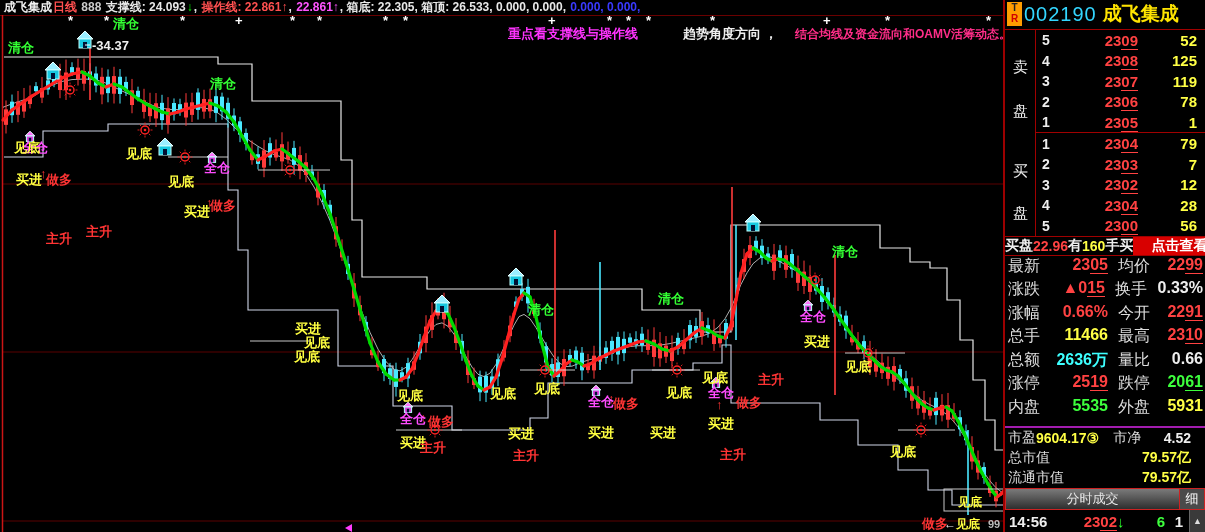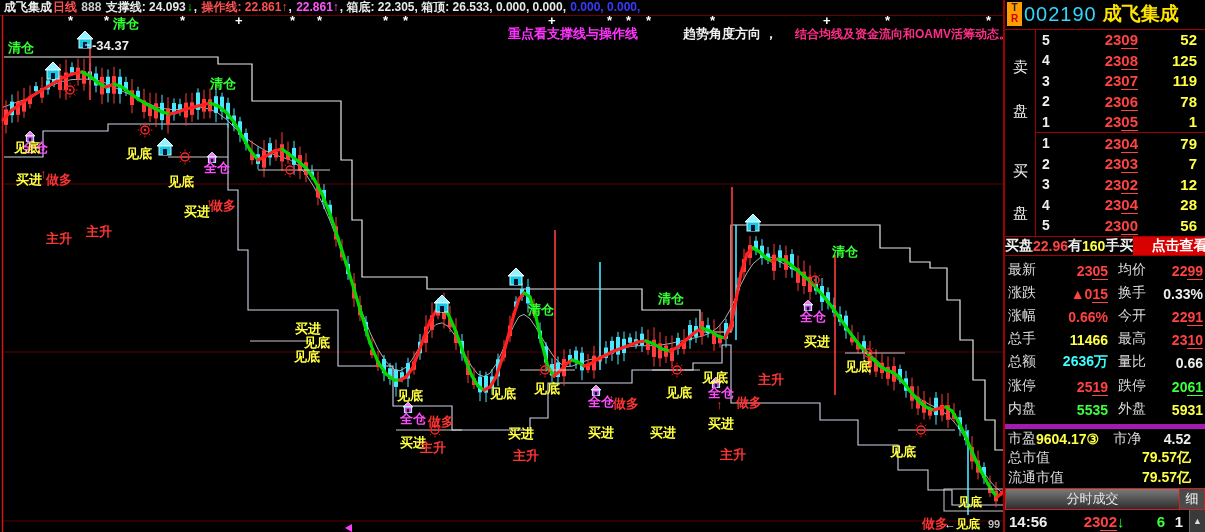--- a/index.html
+++ b/index.html
@@ -29,27 +29,27 @@
   .brow .n{width:18px;color:#eee;padding-left:6px;font-size:14px;}
   .brow .p{width:78px;text-align:right;color:#ff4242;}
   .brow .v{flex:1;text-align:right;padding-right:8px;color:#ffff45;}
   .bids{border-top:1px solid #a00000;}
   .u{border-bottom:1.5px solid currentColor;}
   .notice{height:18px;border-top:1px solid #a00000;border-bottom:1px solid #a00000;
     display:flex;align-items:center;font-size:14px;font-weight:bold;white-space:nowrap;}
   .notice .w{color:#eee;} .notice .r{color:#ff4242;} .notice .y{color:#ffff45;}
   .notice .act{background:#d80000;color:#fff;margin-left:auto;padding:0 18px;cursor:pointer;}
   .stats{height:170px;display:flex;flex-direction:column;}
-  .srow{flex:1;display:flex;align-items:flex-end;font-size:14px;font-weight:bold;}
+  .srow{flex:1;display:flex;align-items:flex-start;font-size:16px;font-weight:bold;}
   .srow .lb{width:40px;color:#ddd;padding-left:3px;font-weight:normal;}
   .srow .vl{width:60px;text-align:right;}
   .srow .lb2{width:44px;color:#ddd;padding-left:10px;font-weight:normal;}
   .srow .vl2{flex:1;text-align:right;padding-right:2px;}
   .red{color:#ff4242;} .green{color:#3dff3d;} .yellow{color:#ffff45;} .cyan{color:#3dffff;} .white{color:#eee;}
-  .valrows{height:62px;border-top:5px solid #a21caf;display:flex;flex-direction:column;font-size:14px;font-weight:bold;margin-top:6px;}
+  .valrows{height:62px;border-top:2px solid #a21caf;display:flex;flex-direction:column;font-size:14px;font-weight:bold;margin-top:6px;}
   .vrow{flex:1;display:flex;align-items:center;}
   .vrow .lb{color:#ddd;font-weight:normal;padding-left:3px;}
   .vrow .sp{flex:1;}
   .vrow .vv{padding-right:14px;}
   .tabbar{height:22px;display:flex;border:1px solid #c22;box-sizing:border-box;
     background:linear-gradient(#7a7a7a,#2e2e2e);}
   .tabtitle{flex:1;text-align:center;color:#e8e8e8;font-size:13px;line-height:20px;}
   .tabbtn{width:24px;border-left:1px solid #c22;color:#fff;font-size:13px;text-align:center;
     line-height:20px;background:#4a4a4a;cursor:pointer;}
   .trow{height:22px;display:flex;align-items:center;font-size:15px;font-weight:bold;}

